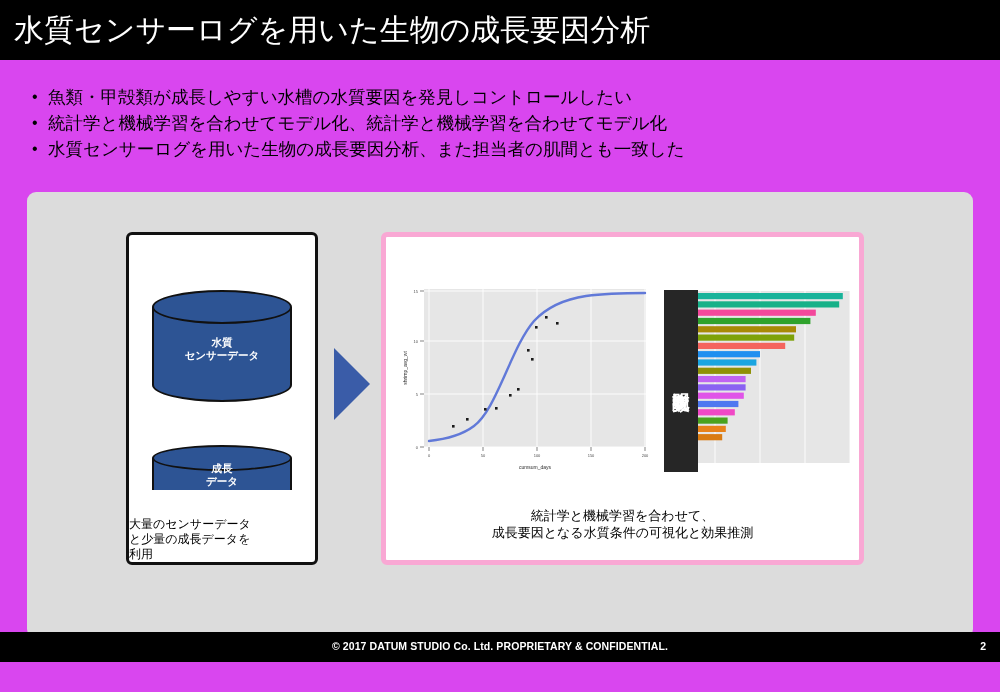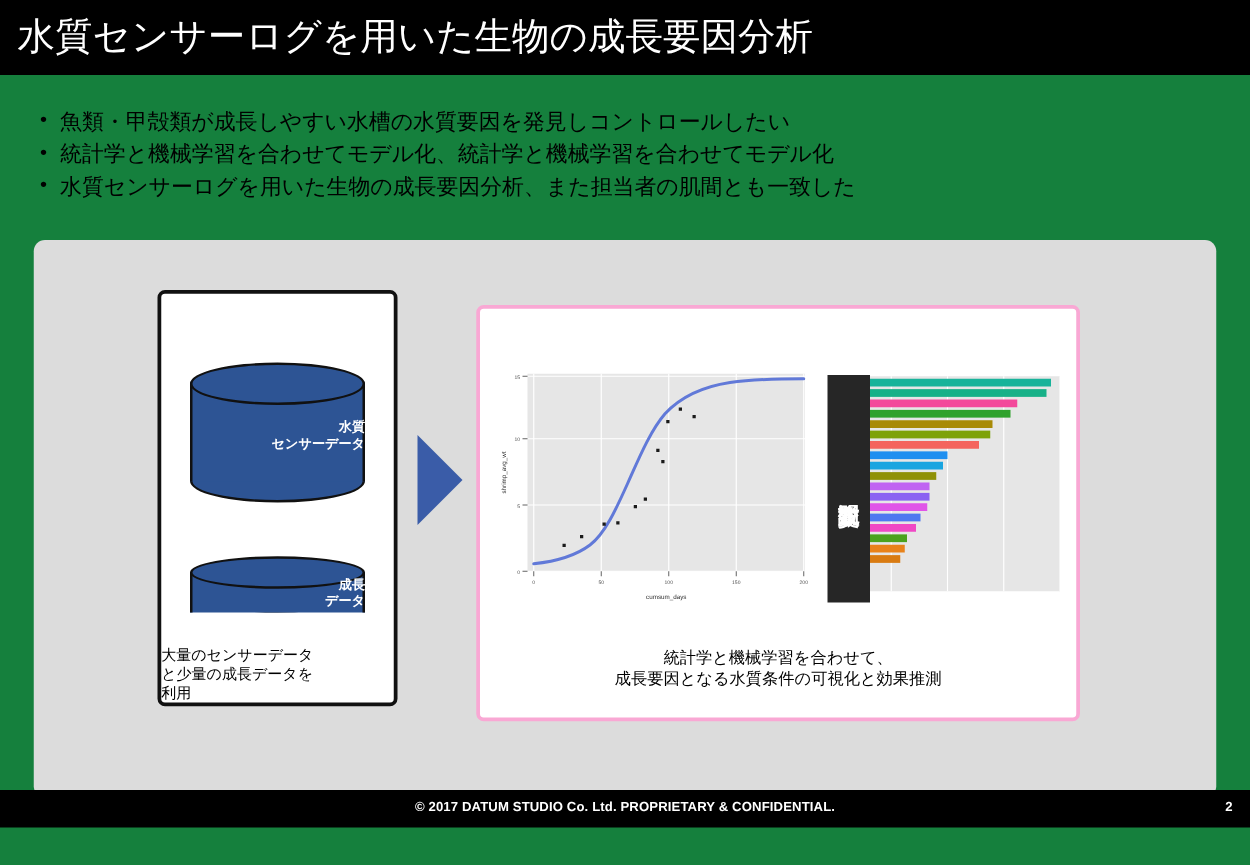--- a/index.html
+++ b/index.html
@@ -7,21 +7,21 @@
     padding: 0;
     background: #ffffff;
   }
   body {
     font-family: "Liberation Sans", "DejaVu Sans", sans-serif;
   }
   #slide {
     position: relative;
     width: 1000px;
     height: 692px;
-    background: #15803d;
+    background: #d946ef;
     overflow: hidden;
   }
 
   
   #title-bar {
     position: absolute;
     left: 0; top: 0;
     width: 1000px; height: 60px;
     background: #000000;
   }
@@ -112,21 +112,21 @@
     width: 100%;
     background: #2d5494;
     border: 2px solid #111;
     border-radius: 50%;
     box-sizing: border-box;
   }
   .cyl-label {
     position: absolute;
     left: 0;
     width: 100%;
-    text-align: right;
+    text-align: center;
     color: #ffffff;
     font-weight: bold;
     font-size: 10.5px;
     line-height: 13px;
     z-index: 5;
   }
   #cyl-sensor { top: 55px; width: 140px; height: 112px; }
   #cyl-sensor .cyl-top    { height: 34px; }
   #cyl-sensor .cyl-body   { top: 17px; height: 78px; }
   #cyl-sensor .cyl-bottom { top: 78px; height: 34px; }
@@ -154,24 +154,23 @@
     left: 332px; top: 348px;
     width: 40px; height: 72px;
   }
 
   
   #right-card {
     position: absolute;
     left: 381px; top: 232px;
     width: 483px; height: 333px;
     background: #ffffff;
-    border: 3px solid #f9a8d4;
+    border: 5px solid #f9a8d4;
     border-radius: 6px;
     box-sizing: border-box;
-    margin-top: 12px;
   }
 
   
   #sigmoid-chart {
     position: absolute;
     left: 10px; top: 48px;
     width: 258px; height: 192px;
   }
   #right-bar-chart {
     position: absolute;

